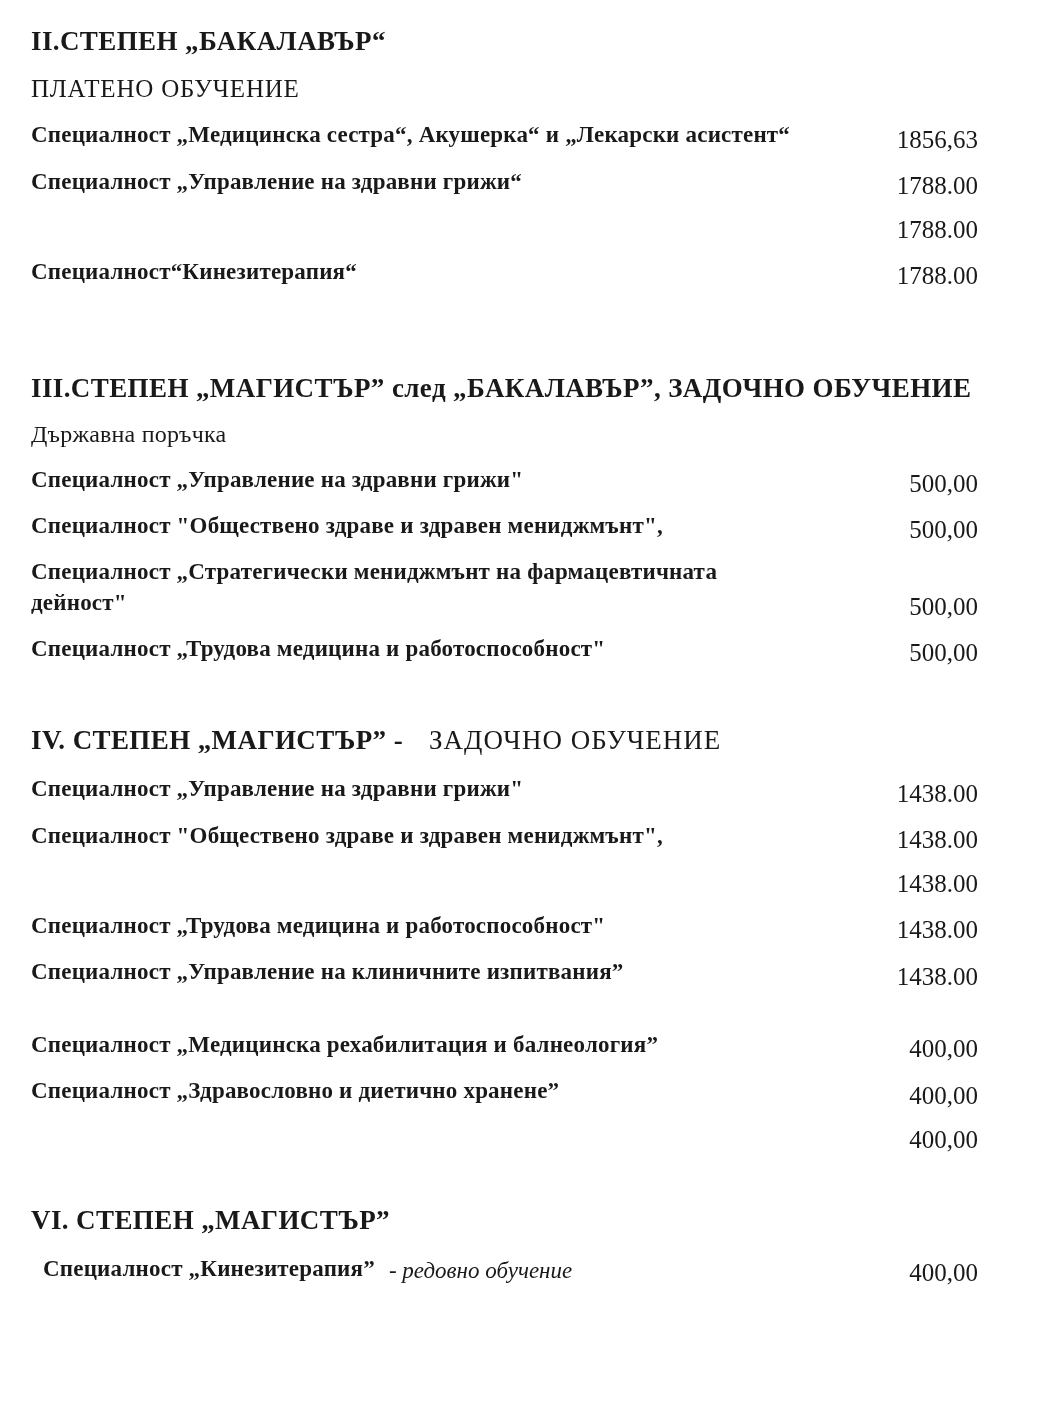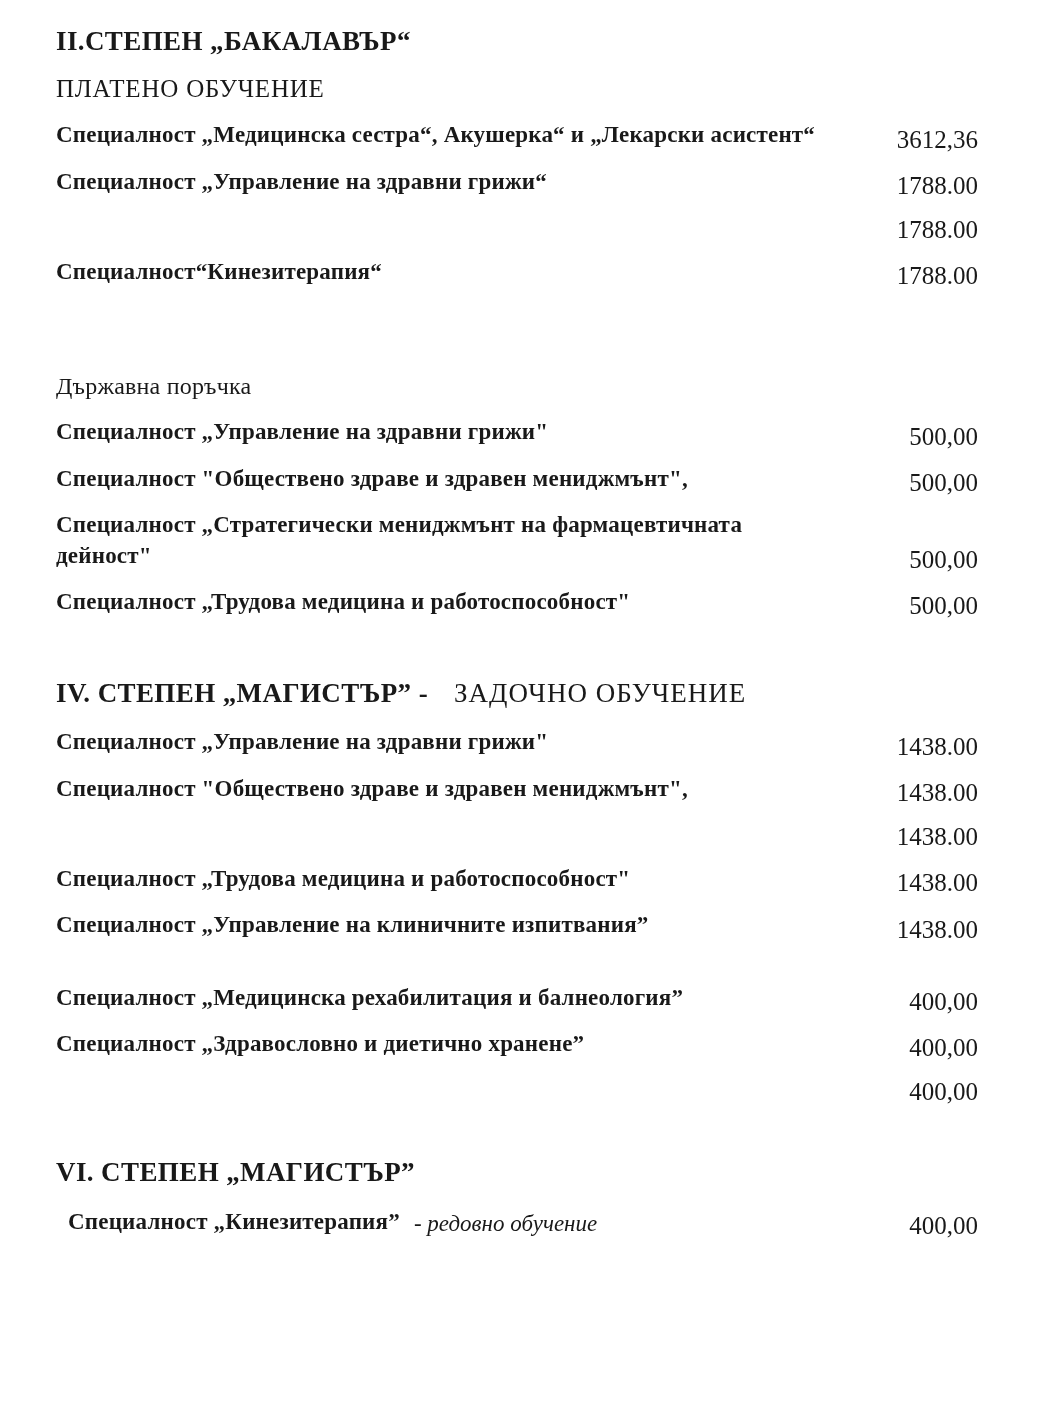--- a/index.html
+++ b/index.html
@@ -11,21 +11,21 @@
     width: 1040px;
     height: 1412px;
     font-family: "Liberation Serif", "DejaVu Serif", serif;
     color: #191919;
     overflow: hidden;
   }
   .page {
     box-sizing: border-box;
     width: 1040px;
     height: 1412px;
-    padding: 24px 62px 0 56px;
+    padding: 24px 62px 0 31px;
   }
   .sec-heading {
     font-size: 27px;
     font-weight: bold;
     letter-spacing: 0.4px;
     line-height: 1.3;
   }
   .sec-subheading {
     font-size: 25px;
     font-weight: normal;
@@ -92,37 +92,38 @@
 <body>
 
 <div class="page">
 
   <div class="section section-2">
     <div class="sec-heading">II.СТЕПЕН  „БАКАЛАВЪР“</div>
     <div class="sec-subheading">ПЛАТЕНО ОБУЧЕНИЕ</div>
     <div class="rows">
       <div class="fee-row">
         <span class="spec-label">Специалност „Медицинска сестра“, Акушерка“ и „Лекарски асистент“</span>
-        <span class="fee-amount">3612,36</span>
+        <span class="fee-amount">1856,63</span>
       </div>
       <div class="fee-row">
         <span class="spec-label">Специалност „Управление на здравни грижи“</span>
         <span class="fee-amount">1788.00</span>
       </div>
       <div class="fee-row">
         <span class="fee-amount">1788.00</span>
       </div>
       <div class="fee-row">
         <span class="spec-label">Специалност“Кинезитерапия“</span>
         <span class="fee-amount">1788.00</span>
       </div>
     </div>
   </div>
 
   <div class="section section-3">
+    <div class="sec-heading">III.СТЕПЕН „МАГИСТЪР” след „БАКАЛАВЪР”, ЗАДОЧНО ОБУЧЕНИЕ</div>
     <div class="sec-subheading small">Държавна поръчка</div>
     <div class="rows">
       <div class="fee-row">
         <span class="spec-label">Специалност „Управление на здравни грижи"</span>
         <span class="fee-amount">500,00</span>
       </div>
       <div class="fee-row">
         <span class="spec-label">Специалност "Обществено здраве и здравен мениджмънт",</span>
         <span class="fee-amount">500,00</span>
       </div>

